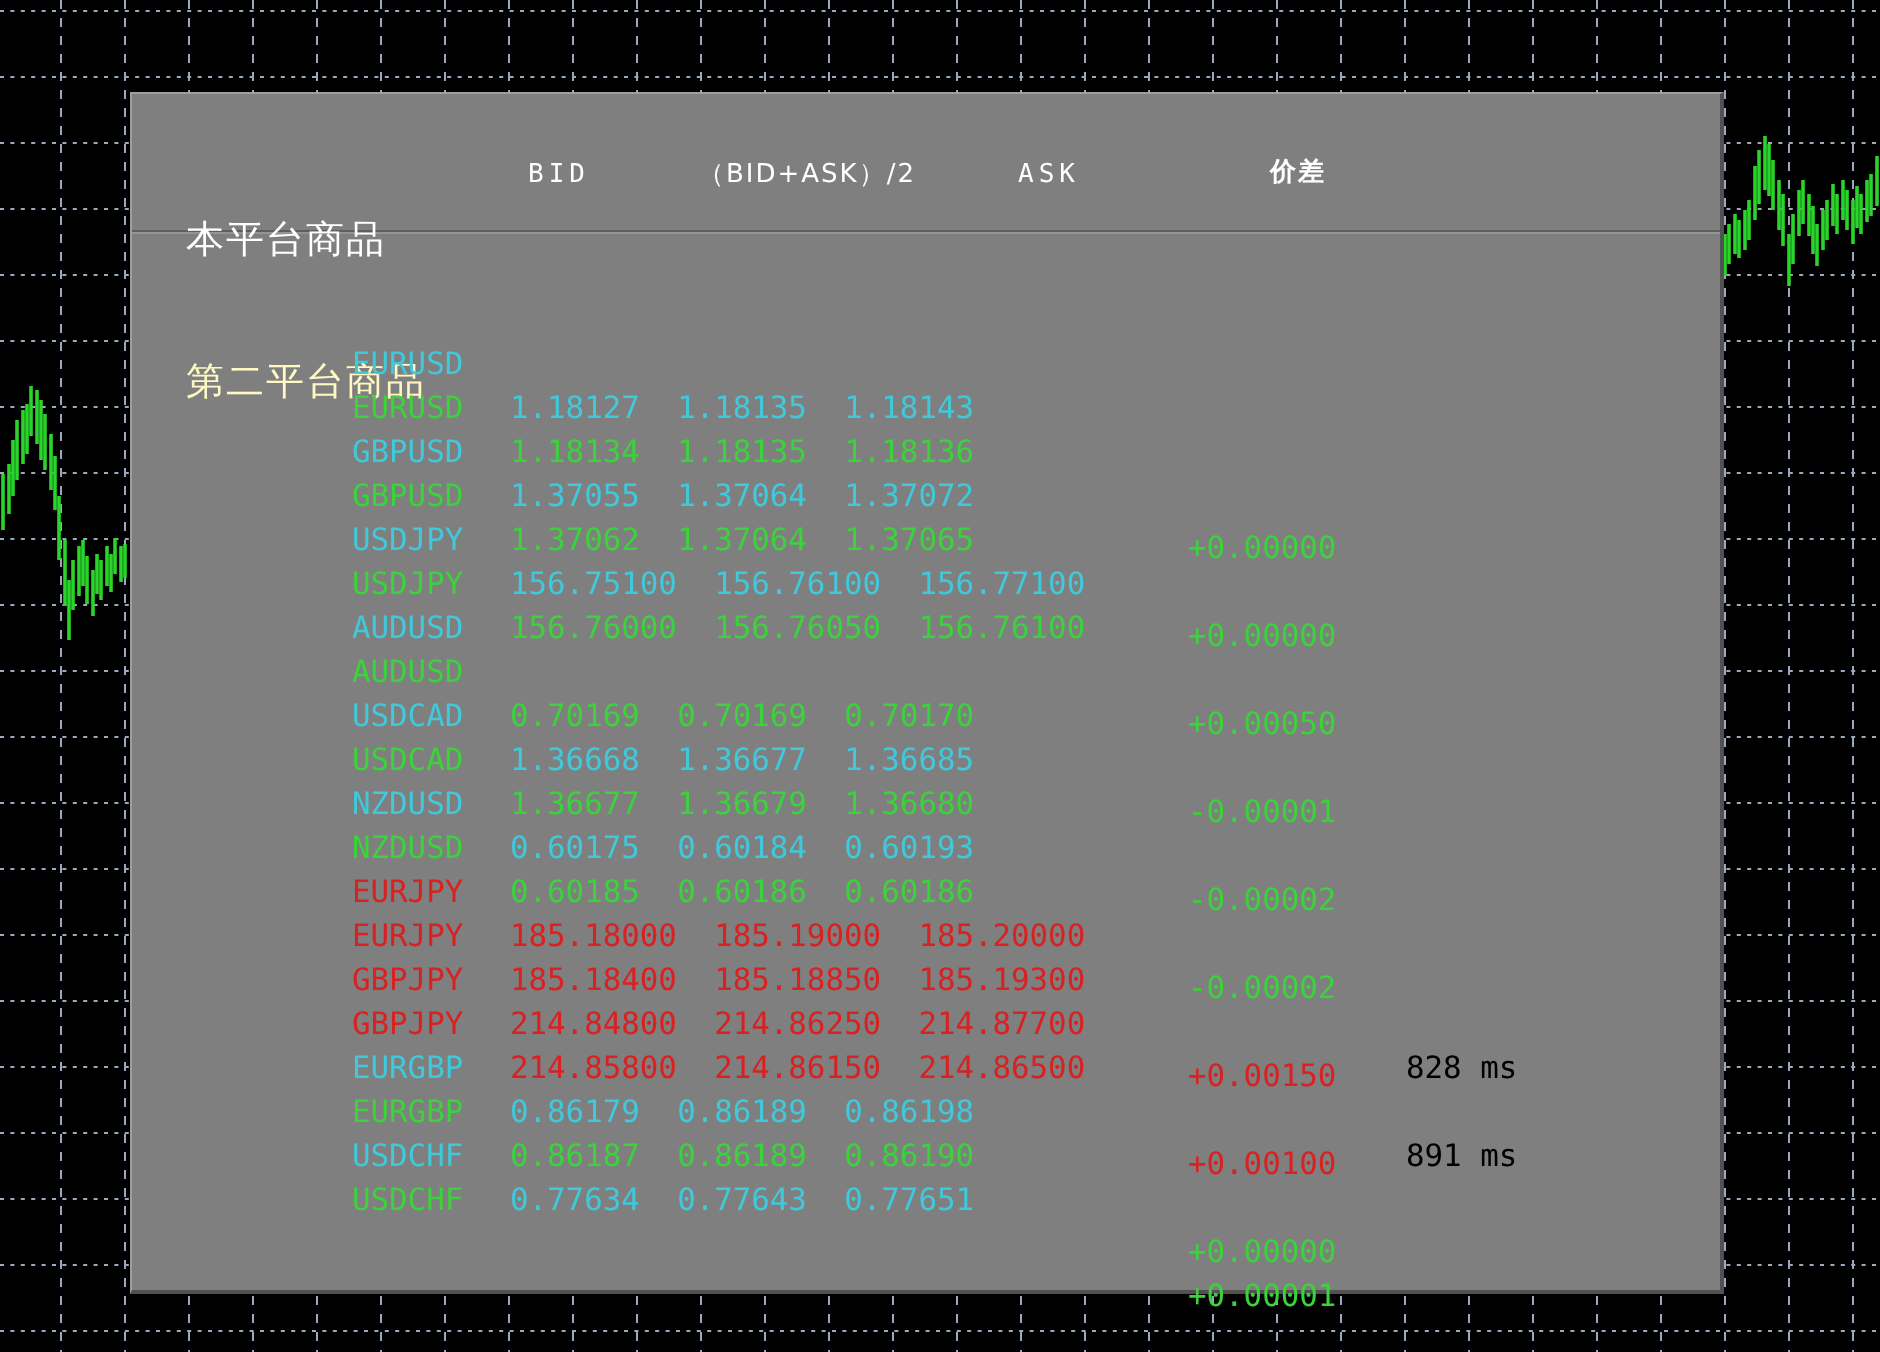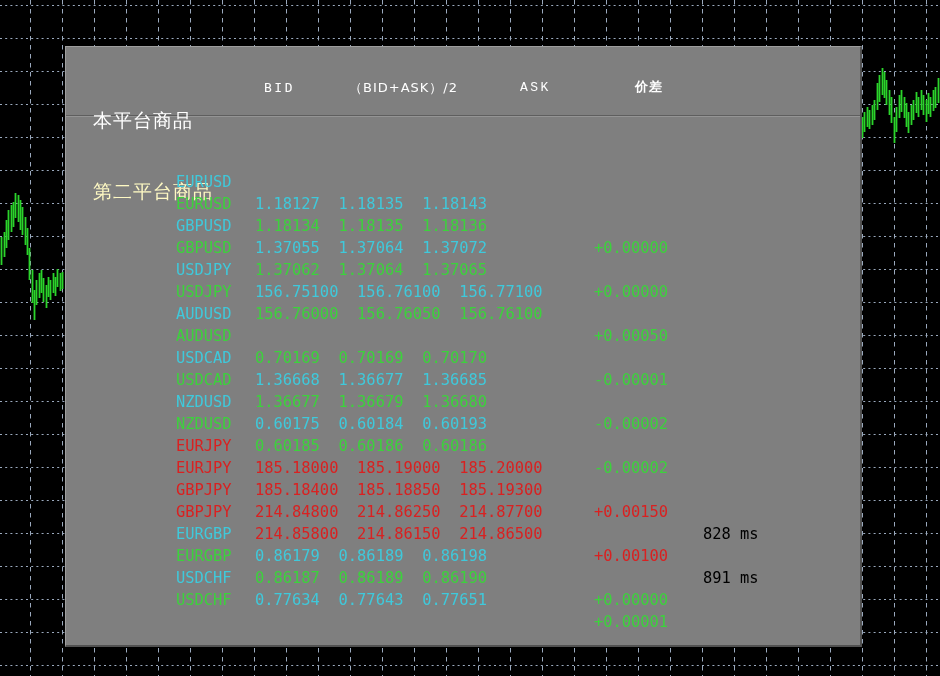--- a/index.html
+++ b/index.html
@@ -21,29 +21,29 @@
   .panel-title{position:absolute;left:27px;top:15px;
                font-family:"DejaVu Sans","Liberation Sans",sans-serif;
                font-size:19px;line-height:23.5px;letter-spacing:1px;white-space:pre;}
   .title-l1{color:#ffffff;}
   .title-l2{color:#fef9c3;}
 
   .col-label{position:absolute;top:30px;color:#ffffff;font-size:13px;
              line-height:22px;letter-spacing:2.5px;white-space:pre;}
   #col-bid{left:198px;}
   #col-mid{left:283px;font-family:"DejaVu Sans","Liberation Sans",sans-serif;letter-spacing:1px;}
-  #col-ask{left:454px;font-family:Liberation Mono, monospace;}
+  #col-ask{left:443px;}
   #col-spread{left:569px;top:29px;font-family:"DejaVu Sans","Liberation Sans",sans-serif;
               font-size:13px;letter-spacing:1px;font-weight:bold;}
 
   .rows{position:absolute;left:12px;top:102px;width:100%;text-align:center;}
   .row{position:relative;height:22px;line-height:22px;font-size:15.4px;white-space:pre;}
   .row .sym{position:absolute;left:98px;}
   .row .vals{position:absolute;left:177px;display:inline-flex;gap:18.7px;}
-  .row .diff{position:absolute;left:516px;}
+  .row .diff{position:absolute;left:516px;margin-top:26px;}
   .row .ms{position:absolute;left:625px;color:#000000;}
 
   .row.cyan{color:#3fc9db;}
   .row.green{color:#3cd23c;}
   .row.red{color:#d92121;}
 </style>
 </head>
 <body>
 
 <svg id="bg-chart" viewBox="0 0 940 676" xmlns="http://www.w3.org/2000/svg">

